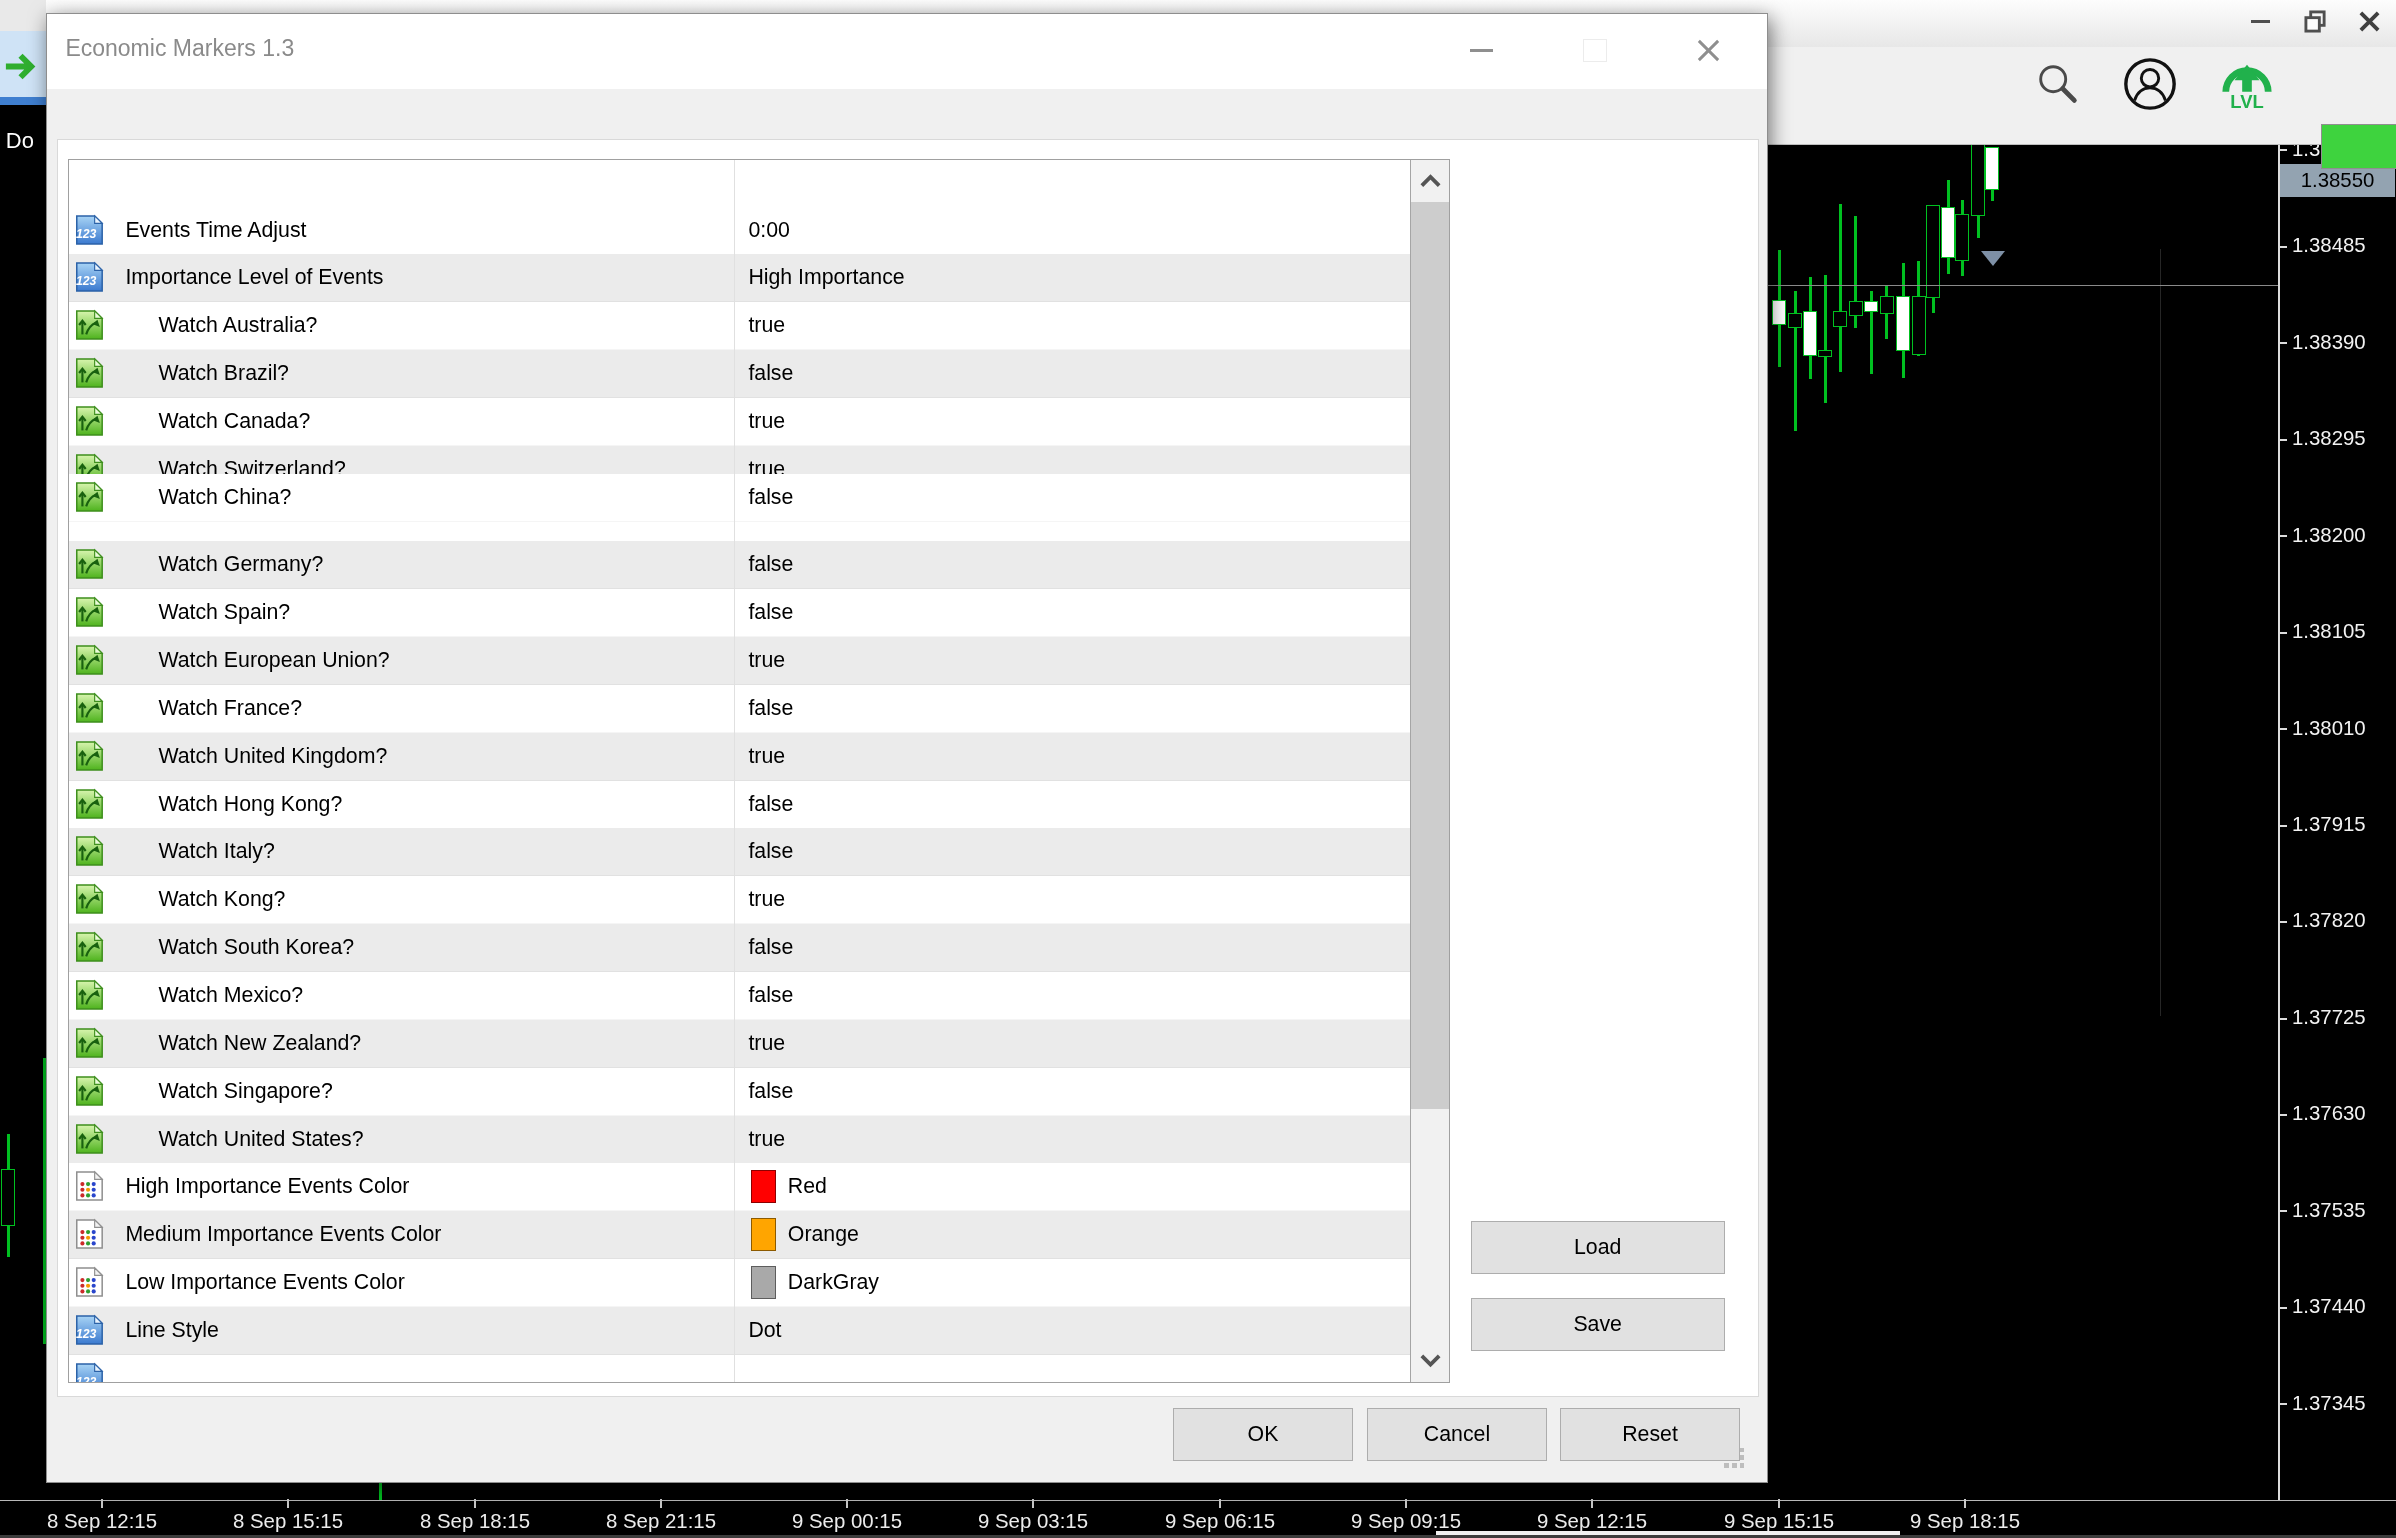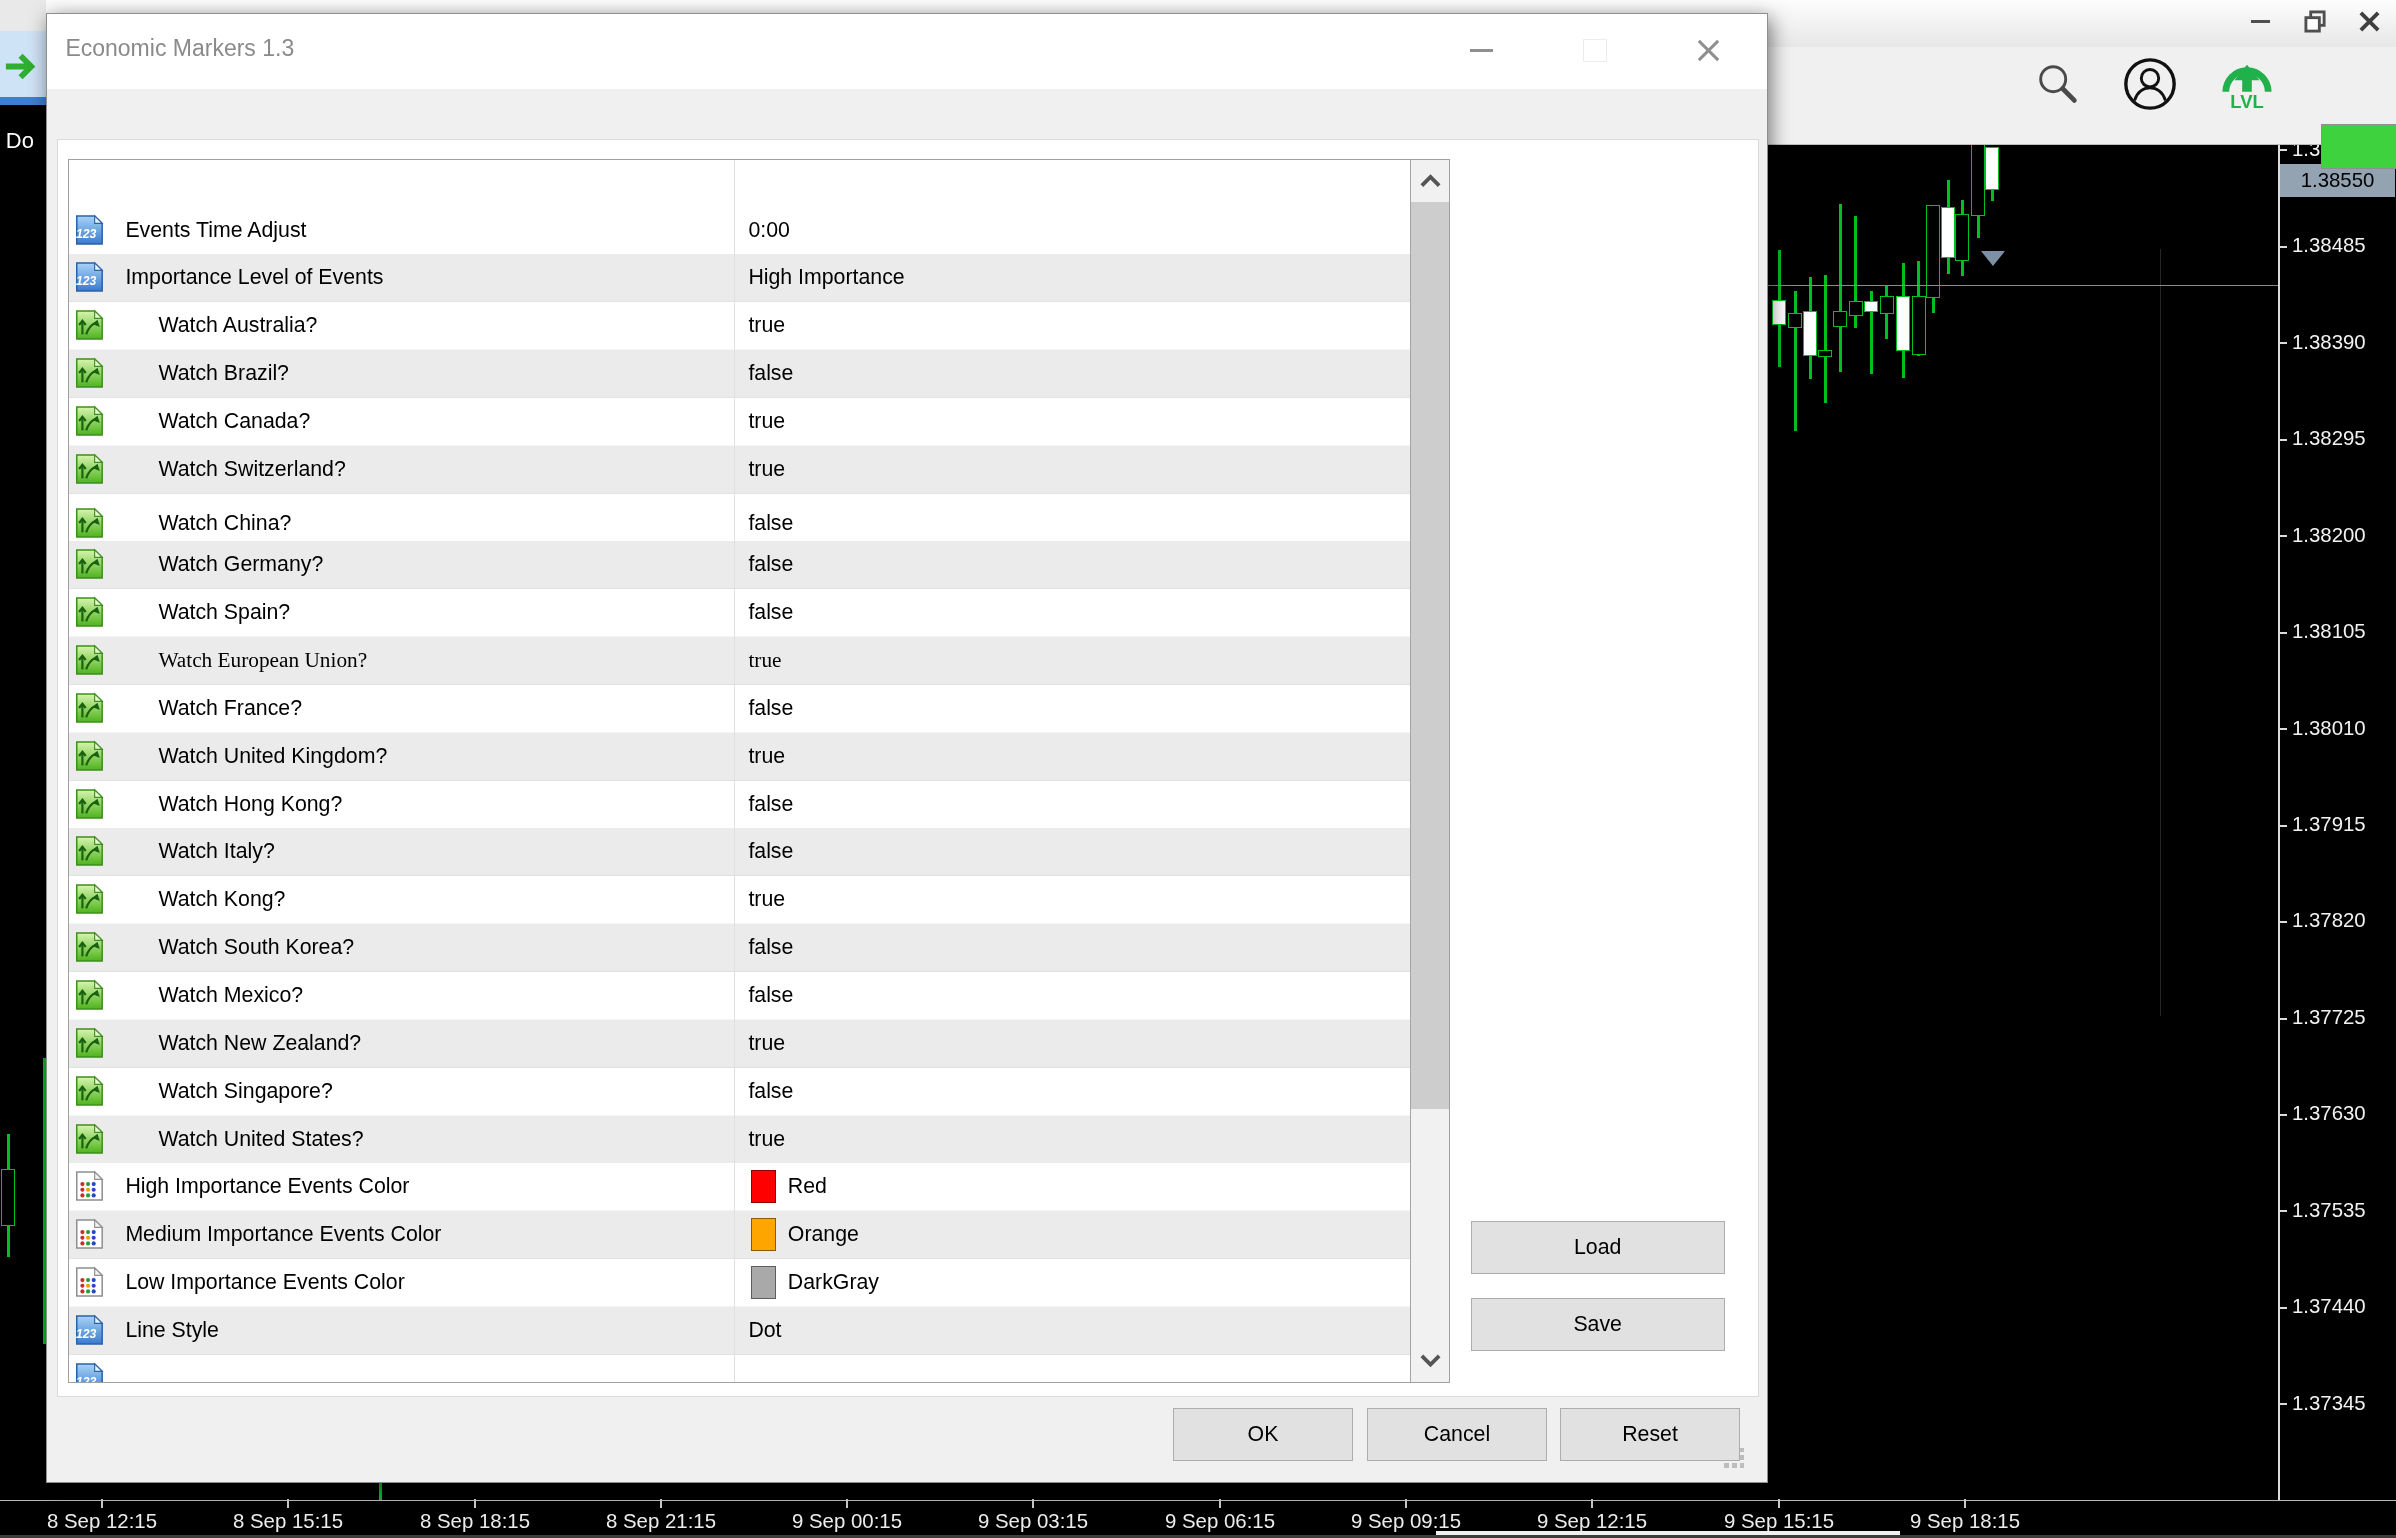--- a/index.html
+++ b/index.html
@@ -362,21 +362,21 @@
                     <path d="M6.5 17L10 12.5 13.5 17"></path>
       <path d="M14 27c2-6 5-10 10-12"></path>
                   </g>
     <polygon points="26,11.5 28.5,19 20.5,16" fill="#19610f"></polygon>
                 </svg></span>
               <span class="rlbl ind">Watch Switzerland?</span>
               <span class="rval">
                 <span>true</span>
               </span>
             </div>
-            <div class="trow" style="top: 340px;">
+            <div class="trow" style="top: 314px;">
               <span class="ricon"><svg viewBox="0 0 34 34" width="32" height="32">
     <path d="M4 2h19l8 8v22H4z" fill="url(#gg)" stroke="#3e8f1d" stroke-width="1.6"></path>
     <path d="M23 2l8 8h-8z" fill="#eafbd8" stroke="#3e8f1d" stroke-width="1.2"></path>
     <g stroke="#19610f" stroke-width="2.3" fill="none">
       <path d="M10 27V13"></path>
                     <path d="M6.5 17L10 12.5 13.5 17"></path>
       <path d="M14 27c2-6 5-10 10-12"></path>
                   </g>
     <polygon points="26,11.5 28.5,19 20.5,16" fill="#19610f"></polygon>
                 </svg></span>
@@ -410,21 +410,21 @@
                     <path d="M6.5 17L10 12.5 13.5 17"></path>
       <path d="M14 27c2-6 5-10 10-12"></path>
                   </g>
     <polygon points="26,11.5 28.5,19 20.5,16" fill="#19610f"></polygon>
                 </svg></span>
               <span class="rlbl ind">Watch Spain?</span>
               <span class="rval">
                 <span>false</span>
               </span>
             </div>
-            <div class="trow alt" style="top: 477px; font-family: Liberation Serif, serif;">
+            <div class="trow alt" style="top: 477px;">
               <span class="ricon"><svg viewBox="0 0 34 34" width="32" height="32">
     <path d="M4 2h19l8 8v22H4z" fill="url(#gg)" stroke="#3e8f1d" stroke-width="1.6"></path>
     <path d="M23 2l8 8h-8z" fill="#eafbd8" stroke="#3e8f1d" stroke-width="1.2"></path>
     <g stroke="#19610f" stroke-width="2.3" fill="none">
       <path d="M10 27V13"></path>
                     <path d="M6.5 17L10 12.5 13.5 17"></path>
       <path d="M14 27c2-6 5-10 10-12"></path>
                   </g>
     <polygon points="26,11.5 28.5,19 20.5,16" fill="#19610f"></polygon>
                 </svg></span>

